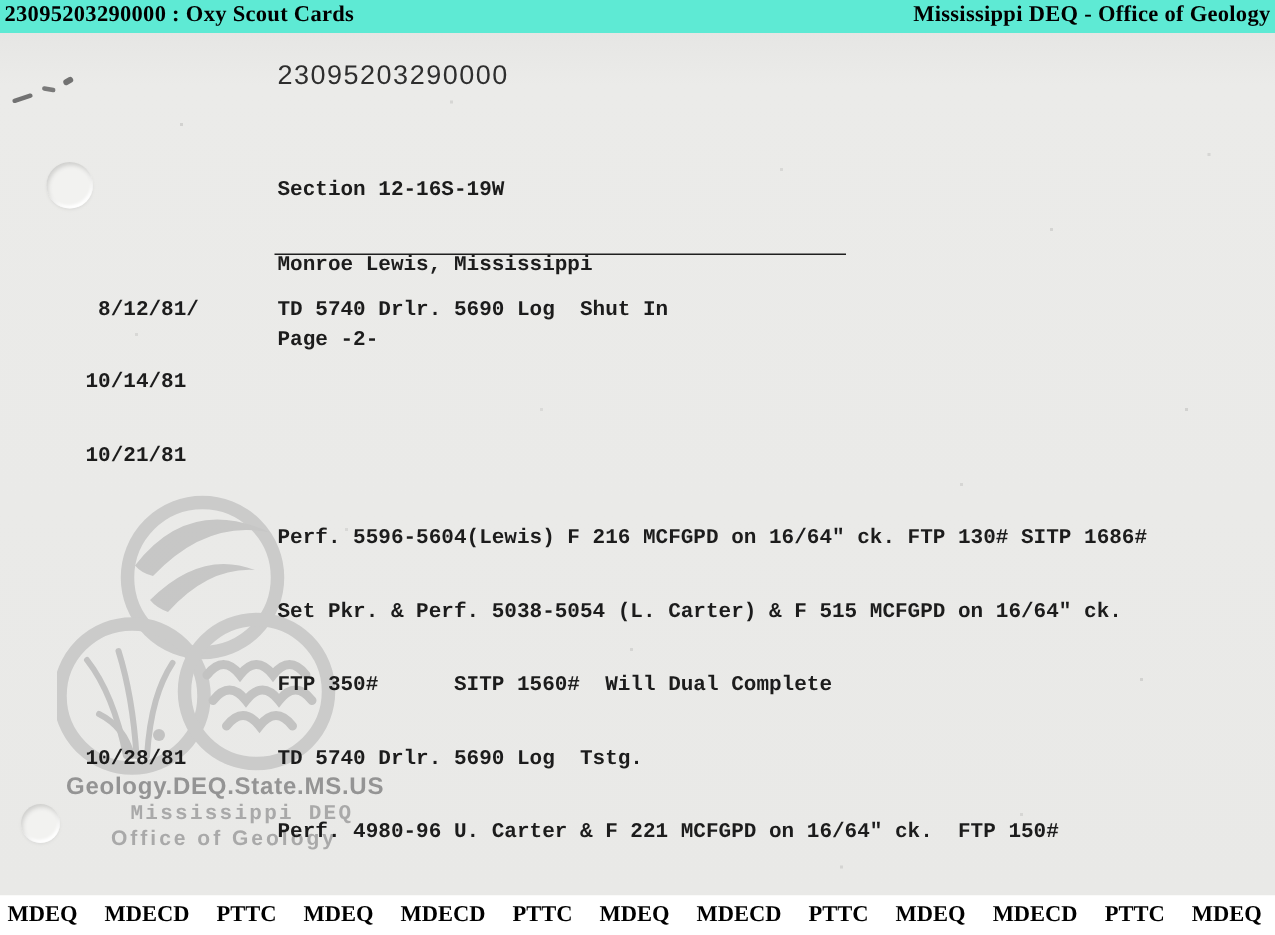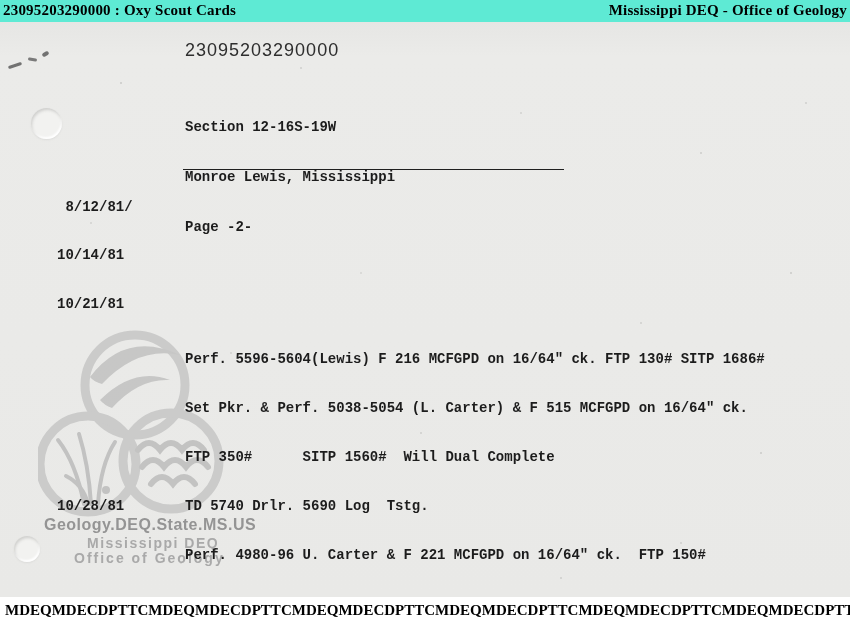--- a/index.html
+++ b/index.html
@@ -35,38 +35,38 @@
   .mark3{left:42px;top:30px;width:7px;height:4px;transform:rotate(-30deg);opacity:.75;}
   
   .punch{position:absolute;border-radius:50%;background:#f2f2f0;
     box-shadow:inset 1px 2px 3px #cfcfcd, inset -1px -2px 2px #ffffff, 0 1px 2px #dcdcda;}
   .punch1{left:31px;top:86px;width:31px;height:31px;}
   .punch2{left:14px;top:514px;width:26px;height:26px;}
   
   .wm-logo{position:absolute;left:38px;top:322px;z-index:1;opacity:.62;}
   .wm-text{position:absolute;z-index:1;color:#9b9b9b;font-weight:bold;white-space:pre;}
   .wm-url{left:44px;top:516px;font-size:16px;letter-spacing:0.5px;color:#949494;}
-  .wm-deq{left:87px;top:535px;font-size:14px;letter-spacing:1.5px;color:#a9a9a9;}
+  .wm-deq{left:87px;top:535px;font-size:14px;letter-spacing:1.5px;color:#a9a9a9;font-family:Liberation Mono, monospace;}
   .wm-geo{left:74px;top:550px;font-size:14px;letter-spacing:2px;color:#a9a9a9;}
   
   .typed{font-family:"Liberation Mono","DejaVu Sans Mono",monospace;
     font-weight:bold;color:#1c1c1c;white-space:pre;z-index:2;}
   .well-id{position:absolute;left:185px;top:40px;font-family:Liberation Sans, sans-serif;
     font-weight:normal;font-size:18px;letter-spacing:1px;color:#2e2e2e;z-index:2;}
   .address{position:absolute;left:185px;top:86px;font-size:14px;line-height:16.6px;z-index:2;}
   .entries{position:absolute;left:57px;top:166px;font-size:14px;line-height:16.3px;z-index:2;}
   .entry-line{display:flex;}
   .entry-line .date{display:inline-block;width:128px;flex:0 0 128px;}
   .g6{margin-top:6px;} .g2{margin-top:2px;}
   .rule{position:absolute;left:183px;top:169px;width:381px;height:1px;background:#1f1f1f;z-index:2;}
   
   .bottombar{
     position:absolute;left:0;top:597px;width:850px;height:26px;background:#ffffff;
     display:flex;justify-content:space-between;align-items:center;
-    padding:0 5px;box-sizing:border-box;z-index:5;
+    padding:0 5px;box-sizing:border-box;z-index:5;gap:18px;
   }
   .bottombar span{font-family:"Liberation Serif",serif;font-weight:bold;font-size:15px;color:#000;}
 </style>
 </head>
 <body>
 
 <div class="topbar">
   <div class="hleft">23095203290000 : Oxy Scout Cards</div>
   <div class="hright">Mississippi DEQ - Office of Geology</div>
 </div>
@@ -112,21 +112,21 @@
 
 <div class="address typed">
   <div>Section 12-16S-19W</div>
   <div>Monroe Lewis, Mississippi</div>
   <div>Page -2-</div>
 </div>
 
 <div class="rule"></div>
 
 <div class="entries typed">
-  <div class="entry-line"><span class="date"> 8/12/81/</span></div>
+  <div class="entry-line"><span class="date"> 8/12/81/</span><span class="text">TD 5740 Drlr. 5690 Log  Shut In</span></div>
   <div class="entry-line"><span class="date">10/14/81</span><span class="text"></span></div>
   <div class="entry-line"><span class="date">10/21/81</span></div>
   <div class="entry-line g6"><span class="date"></span><span class="text">Perf. 5596-5604(Lewis) F 216 MCFGPD on 16/64" ck. FTP 130# SITP 1686#</span></div>
   <div class="entry-line"><span class="date"></span><span class="text">Set Pkr. &amp; Perf. 5038-5054 (L. Carter) &amp; F 515 MCFGPD on 16/64" ck.</span></div>
   <div class="entry-line"><span class="date"></span><span class="text">FTP 350#      SITP 1560#  Will Dual Complete</span></div>
   <div class="entry-line"><span class="date">10/28/81</span><span class="text">TD 5740 Drlr. 5690 Log  Tstg.</span></div>
   <div class="entry-line"><span class="date"></span><span class="text">Perf. 4980-96 U. Carter &amp; F 221 MCFGPD on 16/64" ck.  FTP 150#</span></div>
   <div class="entry-line g2"><span class="date">11/ 4/81/</span><span class="text">TD 5740 Drlr. 5690 Log  W.I. WOPL</span></div>
   
   

